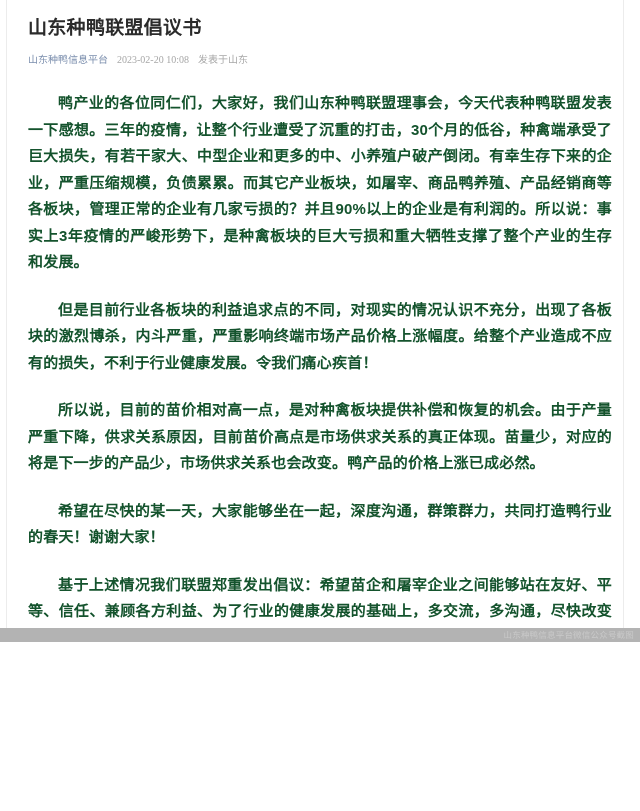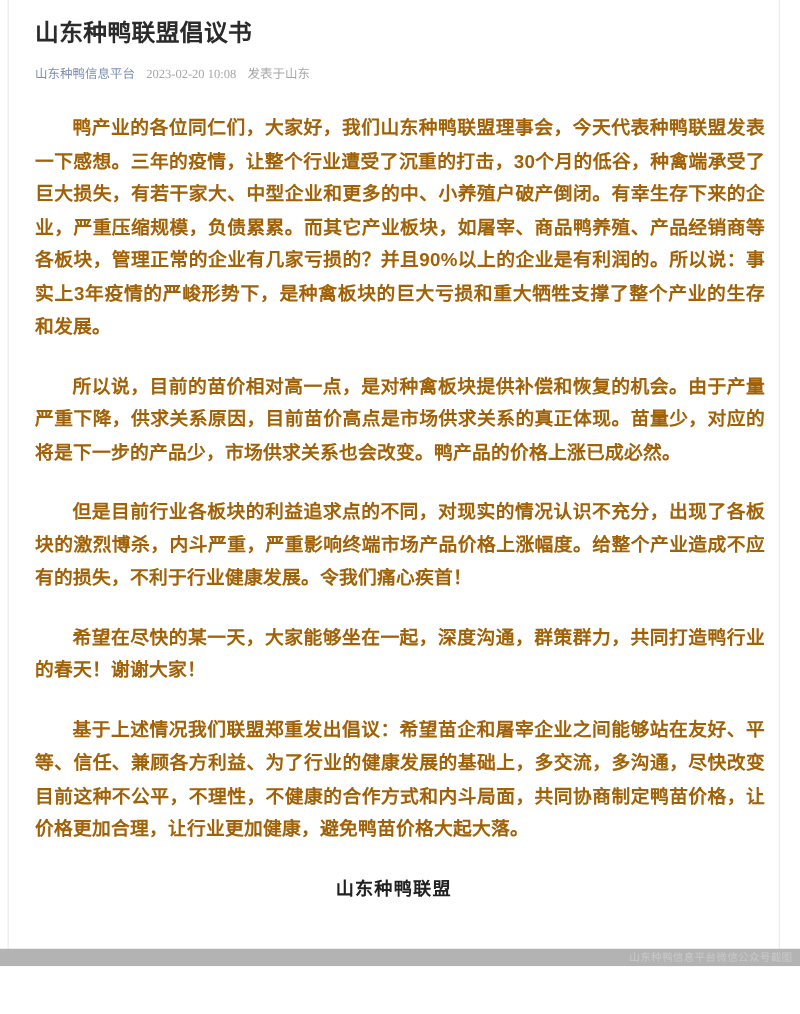--- a/index.html
+++ b/index.html
@@ -12,21 +12,21 @@
     height: 811px;
     background: #ffffff;
     font-family: "Liberation Sans", "DejaVu Sans", sans-serif;
     overflow: hidden;
     position: relative;
   }
 
   .page {
     position: relative;
     width: 640px;
-    height: 773px;
+    height: 642px;
     background: #ffffff;
     box-sizing: border-box;
     overflow: hidden;
   }
 
   
   .edge-rule {
     position: absolute;
     top: 0;
     bottom: 0;
@@ -74,21 +74,21 @@
   }
 
   .article-body {
     margin-top: 22px;
   }
 
   .article-body p {
     margin: 0 0 21px 0;
     font-size: 15px;
     line-height: 26.5px;
-    color: #a16207;
+    color: #14532d;
     text-align: justify;
     text-justify: inter-ideograph;
     text-indent: 2em;
     letter-spacing: 0.2px;
     font-weight: 600;
   }
 
   .signoff {
     margin-top: 10px;
   }
@@ -135,22 +135,22 @@
   <div class="article">
 
     <h1 class="article-title">山东种鸭联盟倡议书</h1>
 
     <div class="article-meta">
       <span class="account">山东种鸭信息平台</span><span class="datetime">2023-02-20 10:08</span><span class="location">发表于山东</span>
     </div>
 
     <div class="article-body">
       <p>鸭产业的各位同仁们，大家好，我们山东种鸭联盟理事会，今天代表种鸭联盟发表一下感想。三年的疫情，让整个行业遭受了沉重的打击，30个月的低谷，种禽端承受了巨大损失，有若干家大、中型企业和更多的中、小养殖户破产倒闭。有幸生存下来的企业，严重压缩规模，负债累累。而其它产业板块，如屠宰、商品鸭养殖、产品经销商等各板块，管理正常的企业有几家亏损的？并且90%以上的企业是有利润的。所以说：事实上3年疫情的严峻形势下，是种禽板块的巨大亏损和重大牺牲支撑了整个产业的生存和发展。</p>
+      <p>但是目前行业各板块的利益追求点的不同，对现实的情况认识不充分，出现了各板块的激烈博杀，内斗严重，严重影响终端市场产品价格上涨幅度。给整个产业造成不应有的损失，不利于行业健康发展。令我们痛心疾首！</p>
       <p>所以说，目前的苗价相对高一点，是对种禽板块提供补偿和恢复的机会。由于产量严重下降，供求关系原因，目前苗价高点是市场供求关系的真正体现。苗量少，对应的将是下一步的产品少，市场供求关系也会改变。鸭产品的价格上涨已成必然。</p>
-      <p>但是目前行业各板块的利益追求点的不同，对现实的情况认识不充分，出现了各板块的激烈博杀，内斗严重，严重影响终端市场产品价格上涨幅度。给整个产业造成不应有的损失，不利于行业健康发展。令我们痛心疾首！</p>
       <p>希望在尽快的某一天，大家能够坐在一起，深度沟通，群策群力，共同打造鸭行业的春天！谢谢大家！</p>
       <p>基于上述情况我们联盟郑重发出倡议：希望苗企和屠宰企业之间能够站在友好、平等、信任、兼顾各方利益、为了行业的健康发展的基础上，多交流，多沟通，尽快改变目前这种不公平，不理性，不健康的合作方式和内斗局面，共同协商制定鸭苗价格，让价格更加合理，让行业更加健康，避免鸭苗价格大起大落。</p>
     </div>
 
     <div class="signoff">
       <p class="sig-name">山东种鸭联盟</p>
 
     </div>
 
   </div>

